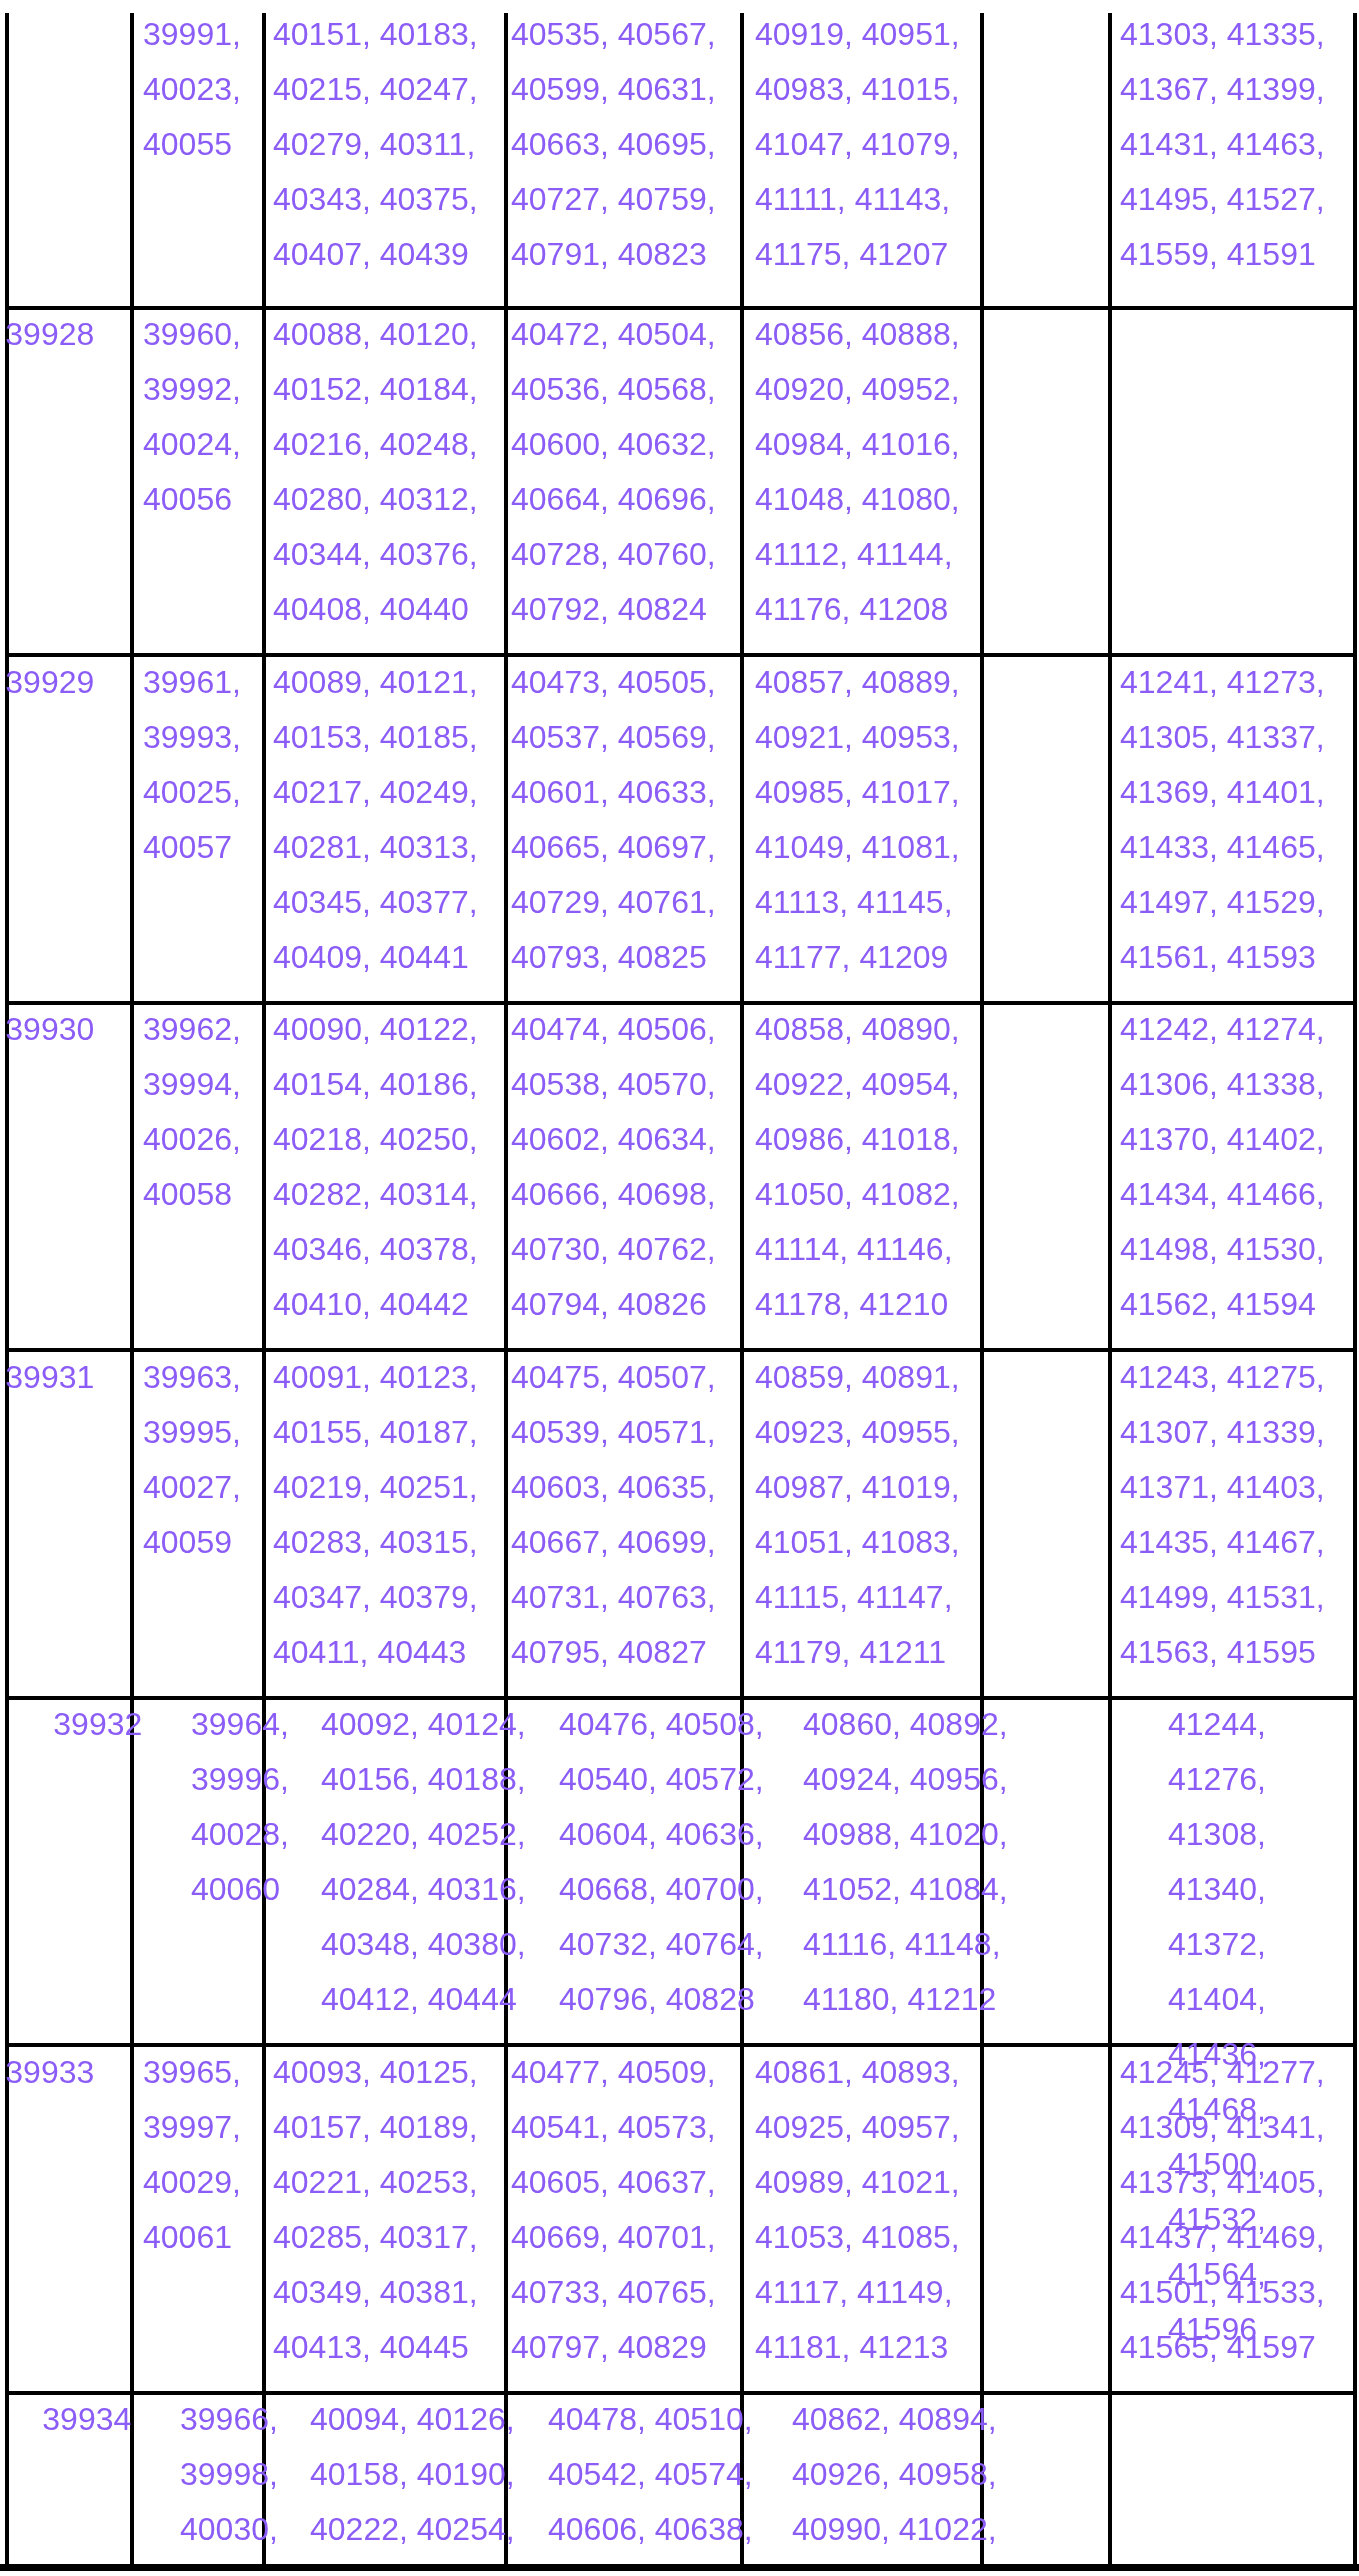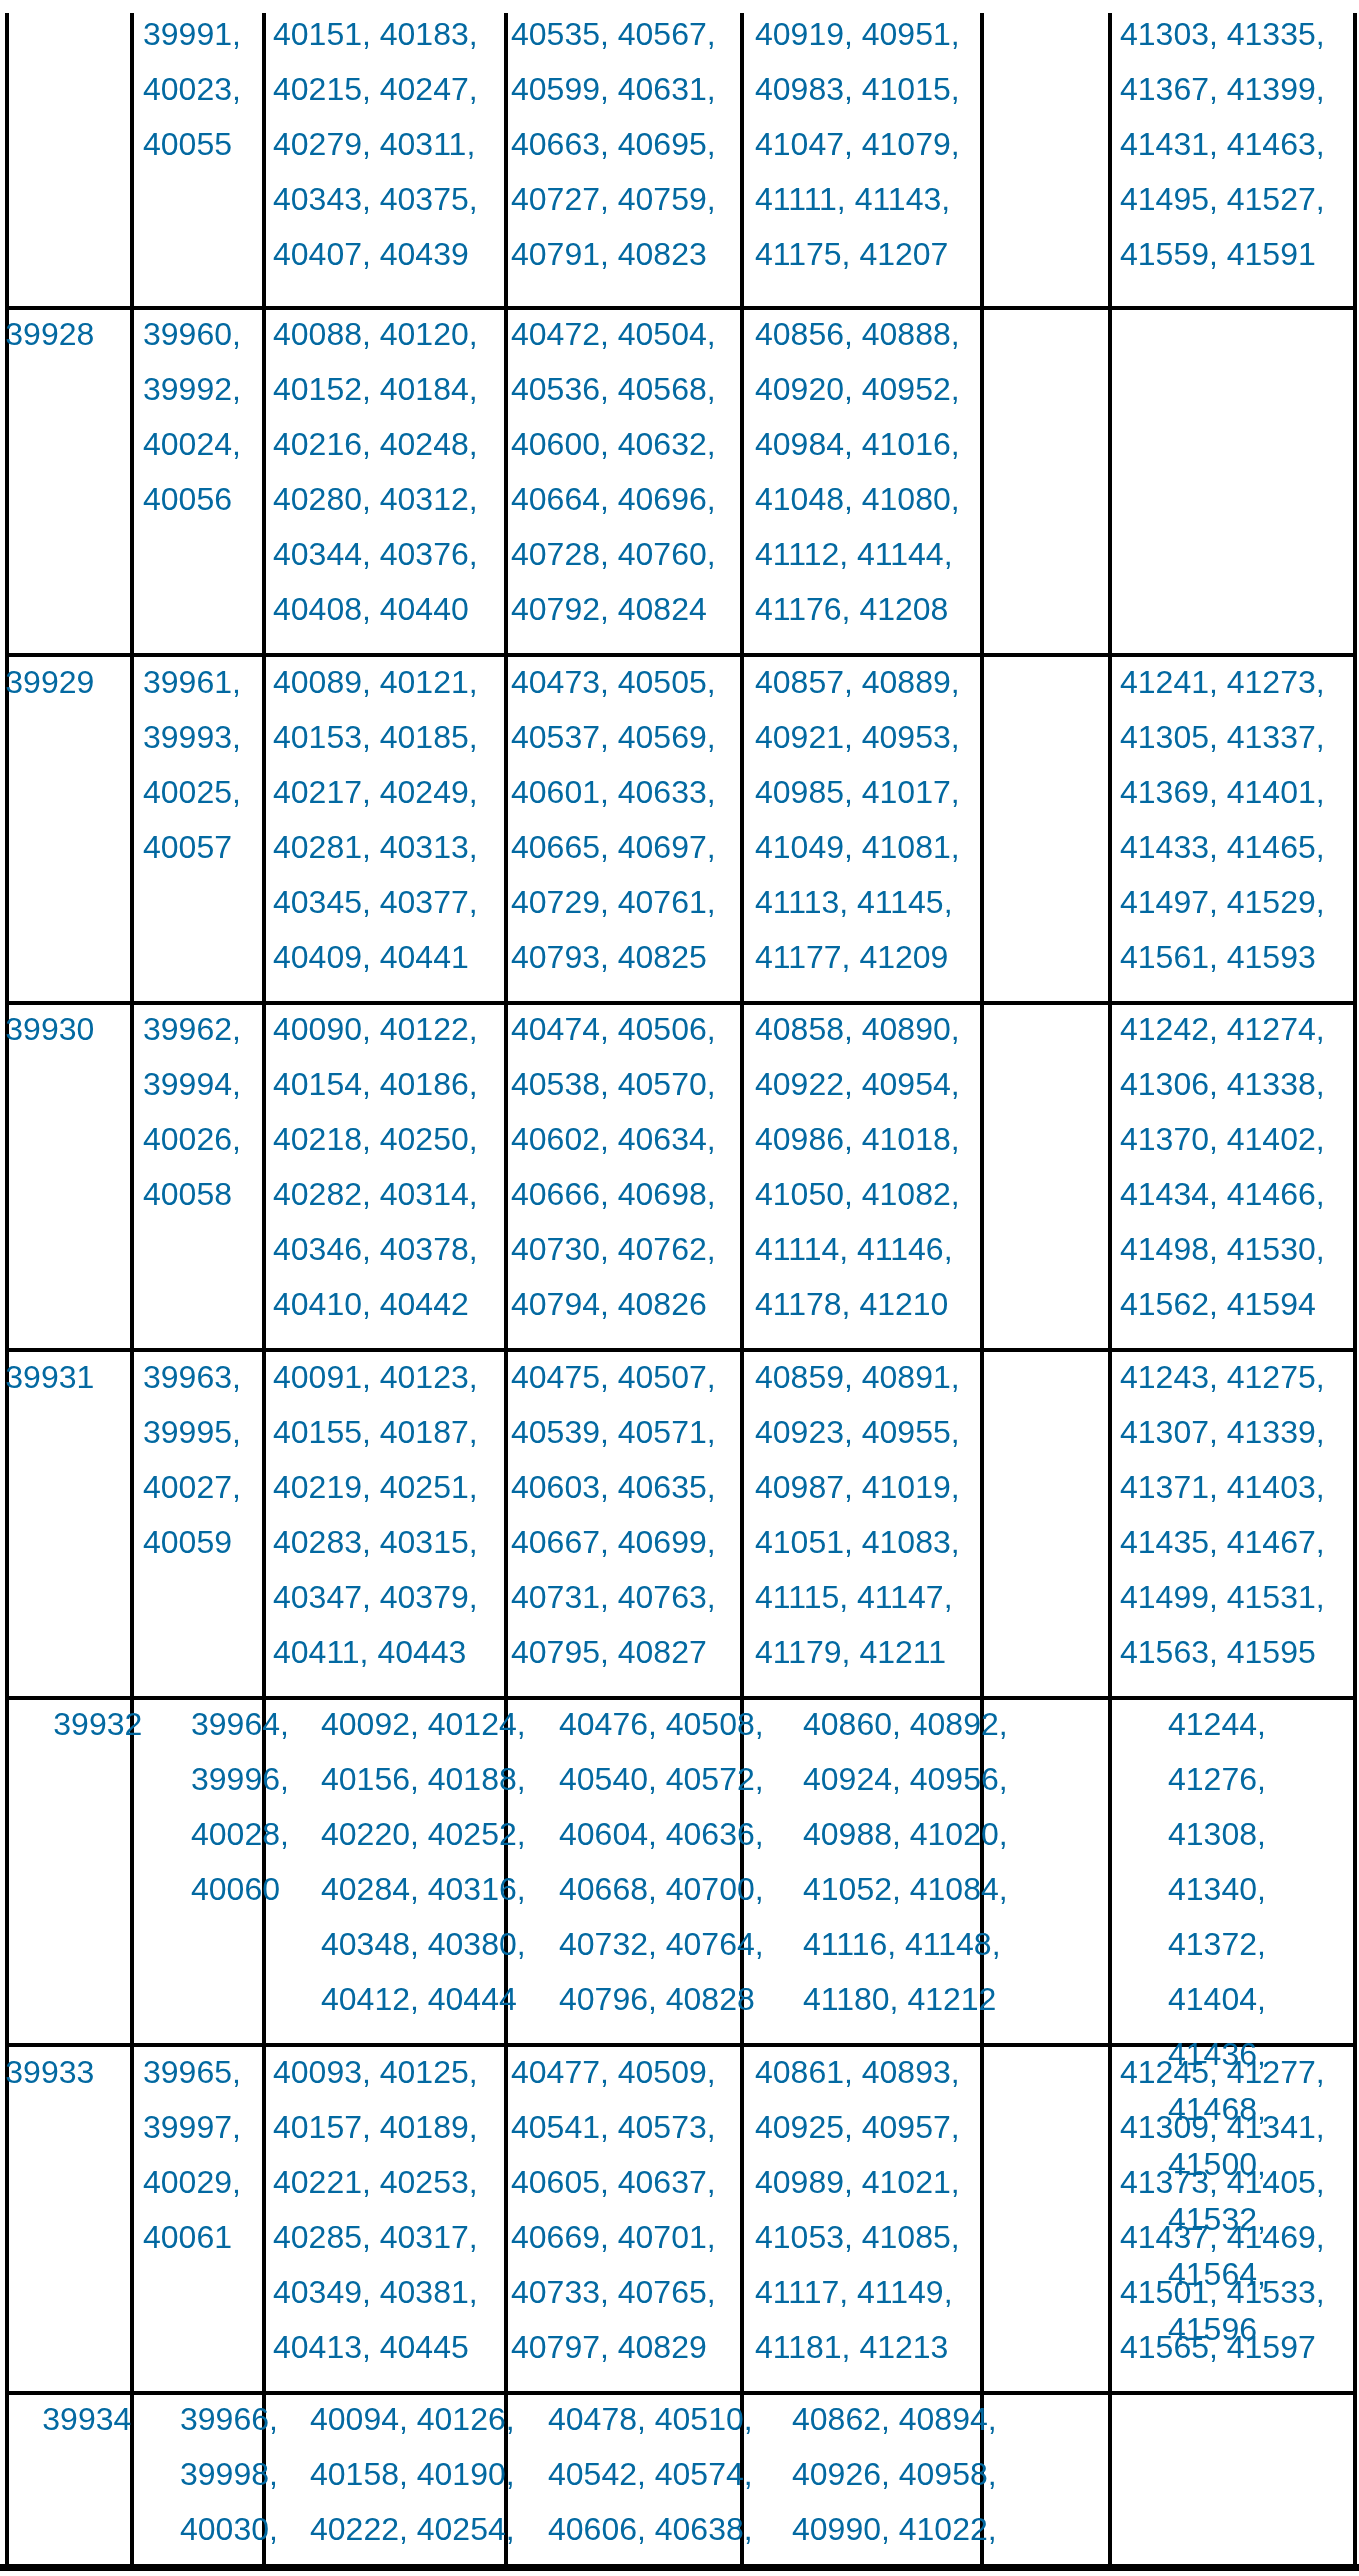--- a/index.html
+++ b/index.html
@@ -2,21 +2,21 @@
 <html style="font-size:14.3px"><head>
 <meta charset="utf-8">
 <style>
   html,body{margin:0;padding:0;background:#ffffff;}
   #page{
     position:relative;
     width:1360px;height:2576px;
     background:#ffffff;
     font-family:"Liberation Sans", sans-serif;
     font-size:32px;
-    color:#0369a1;
+    color:#8b5cf6;
     overflow:hidden;
   }
   .vline{position:absolute;top:12.5px;height:2558px;width:3.6px;background:#000;}
   .hline{position:absolute;left:5.3px;width:1352px;height:3.6px;background:#000;}
   .bottom-band{position:absolute;left:0;width:1360px;top:2564px;height:7.1px;background:#000;}
   .cell{
     position:absolute;
     white-space:pre-line;
     line-height:55px;
     letter-spacing:0px;

